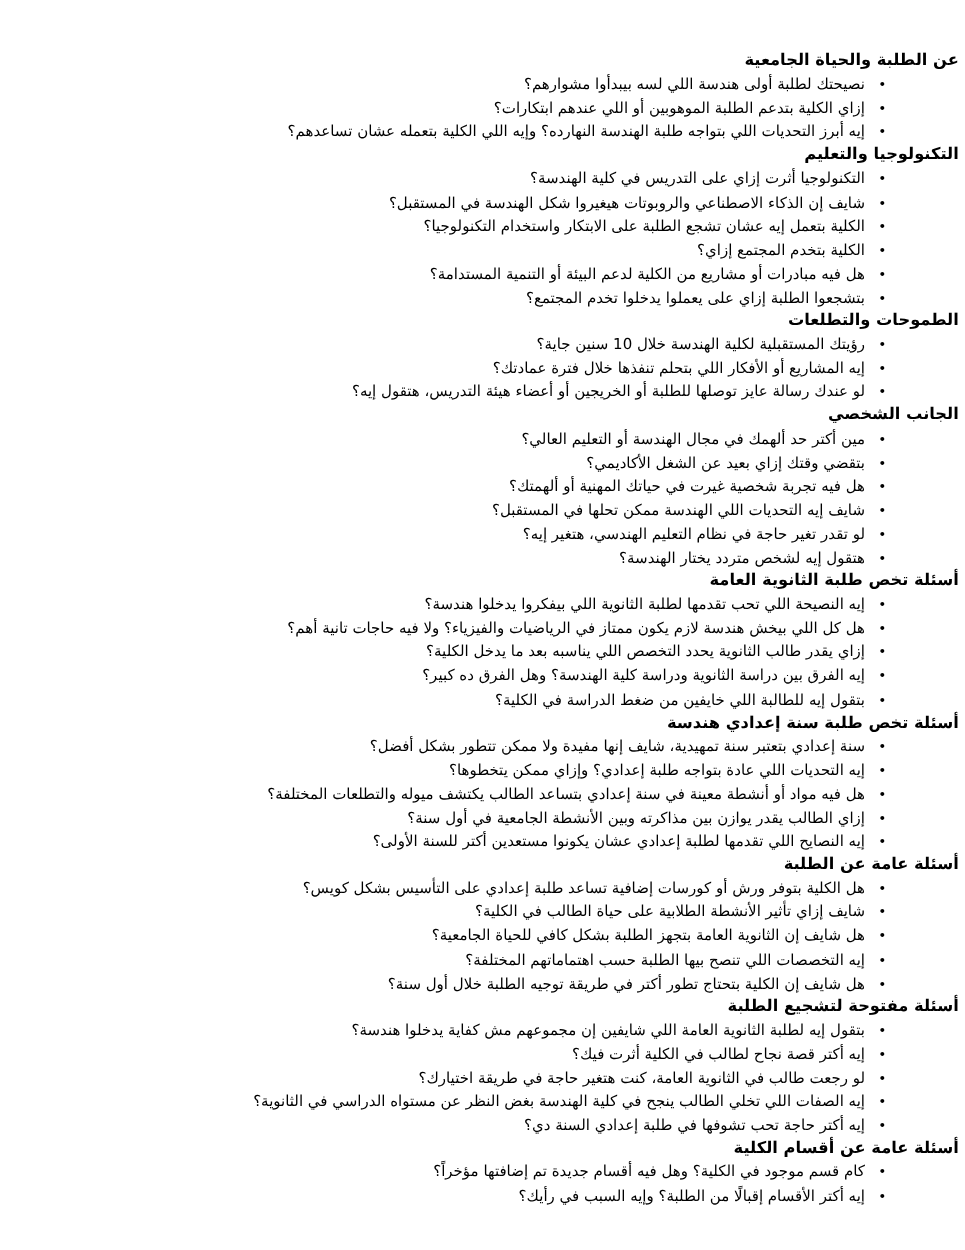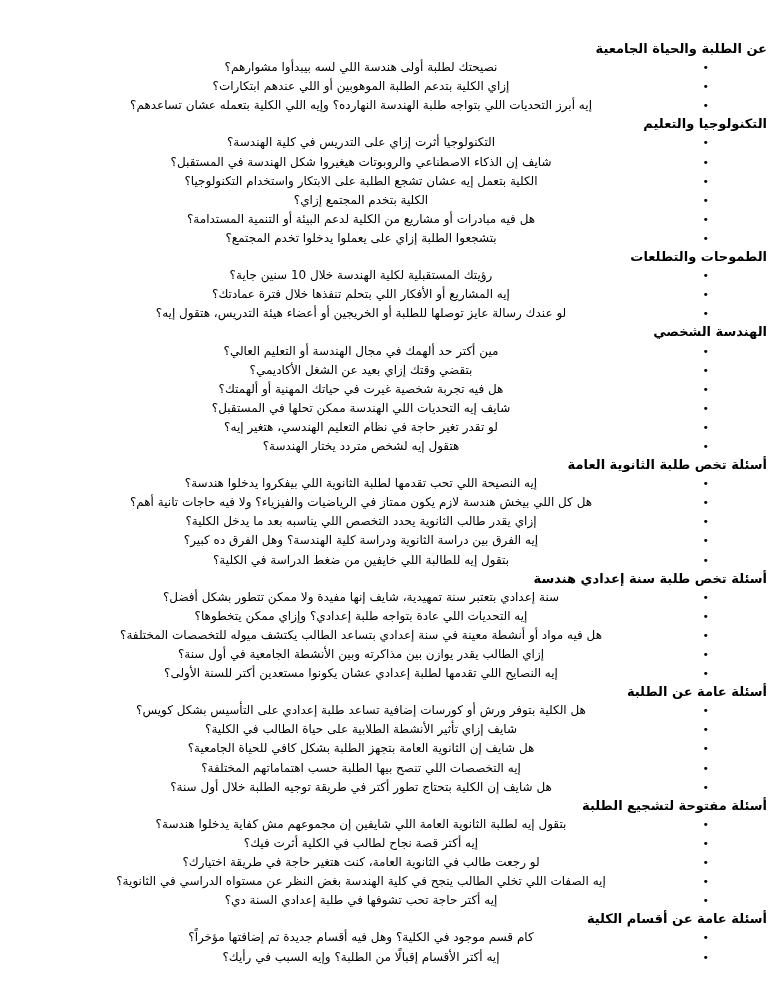--- a/index.html
+++ b/index.html
@@ -43,21 +43,20 @@
   }
   .bullet-icon {
     flex: 0 0 17px;
     width: 17px;
     font-size: 11px;
     color: #000000;
   }
   .question-text {
     flex: 1 1 auto;
     min-width: 0;
-    text-align: center;
   }
 </style>
 </head>
 <body>
 
 <div class="page">
   <div id="sections-root">
       <section class="section">
         <h2 class="section-title">عن الطلبة والحياة الجامعية</h2>
         <ul class="question-list">
@@ -119,21 +118,21 @@
             <span class="bullet-icon">•</span>
             <span class="question-text">إيه المشاريع أو الأفكار اللي بتحلم تنفذها خلال فترة عمادتك؟</span>
           </li>
           <li class="question-item">
             <span class="bullet-icon">•</span>
             <span class="question-text">لو عندك رسالة عايز توصلها للطلبة أو الخريجين أو أعضاء هيئة التدريس، هتقول إيه؟</span>
           </li>
         </ul>
       </section>
       <section class="section">
-        <h2 class="section-title">الهندسة الشخصي</h2>
+        <h2 class="section-title">الجانب الشخصي</h2>
         <ul class="question-list">
           <li class="question-item">
             <span class="bullet-icon">•</span>
             <span class="question-text">مين أكتر حد ألهمك في مجال الهندسة أو التعليم العالي؟</span>
           </li>
           <li class="question-item">
             <span class="bullet-icon">•</span>
             <span class="question-text">بتقضي وقتك إزاي بعيد عن الشغل الأكاديمي؟</span>
           </li>
           <li class="question-item">
@@ -189,21 +188,21 @@
           <li class="question-item">
             <span class="bullet-icon">•</span>
             <span class="question-text">سنة إعدادي بتعتبر سنة تمهيدية، شايف إنها مفيدة ولا ممكن تتطور بشكل أفضل؟</span>
           </li>
           <li class="question-item">
             <span class="bullet-icon">•</span>
             <span class="question-text">إيه التحديات اللي عادة بتواجه طلبة إعدادي؟ وإزاي ممكن يتخطوها؟</span>
           </li>
           <li class="question-item">
             <span class="bullet-icon">•</span>
-            <span class="question-text">هل فيه مواد أو أنشطة معينة في سنة إعدادي بتساعد الطالب يكتشف ميوله للتخصصات المختلفة؟</span>
+            <span class="question-text">هل فيه مواد أو أنشطة معينة في سنة إعدادي بتساعد الطالب يكتشف ميوله والتطلعات المختلفة؟</span>
           </li>
           <li class="question-item">
             <span class="bullet-icon">•</span>
             <span class="question-text">إزاي الطالب يقدر يوازن بين مذاكرته وبين الأنشطة الجامعية في أول سنة؟</span>
           </li>
           <li class="question-item">
             <span class="bullet-icon">•</span>
             <span class="question-text">إيه النصايح اللي تقدمها لطلبة إعدادي عشان يكونوا مستعدين أكتر للسنة الأولى؟</span>
           </li>
         </ul>

